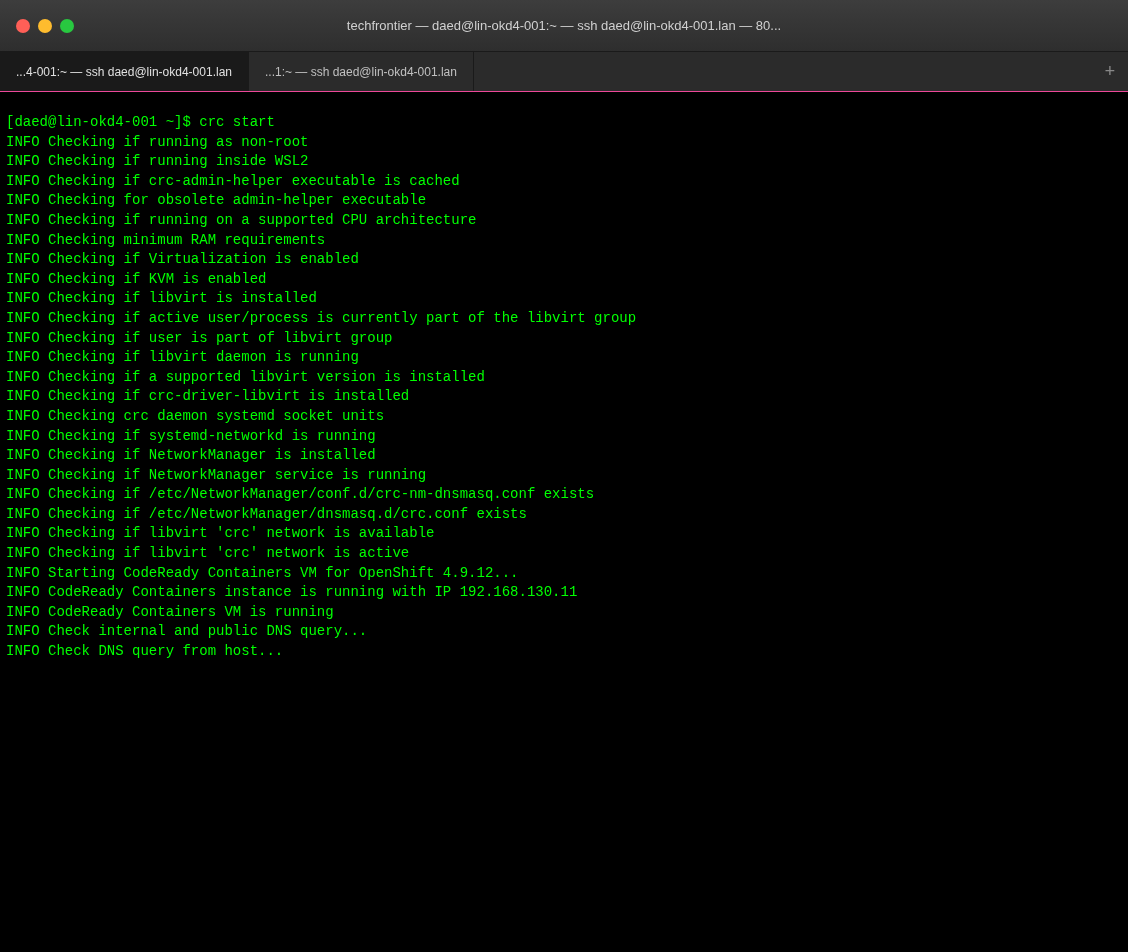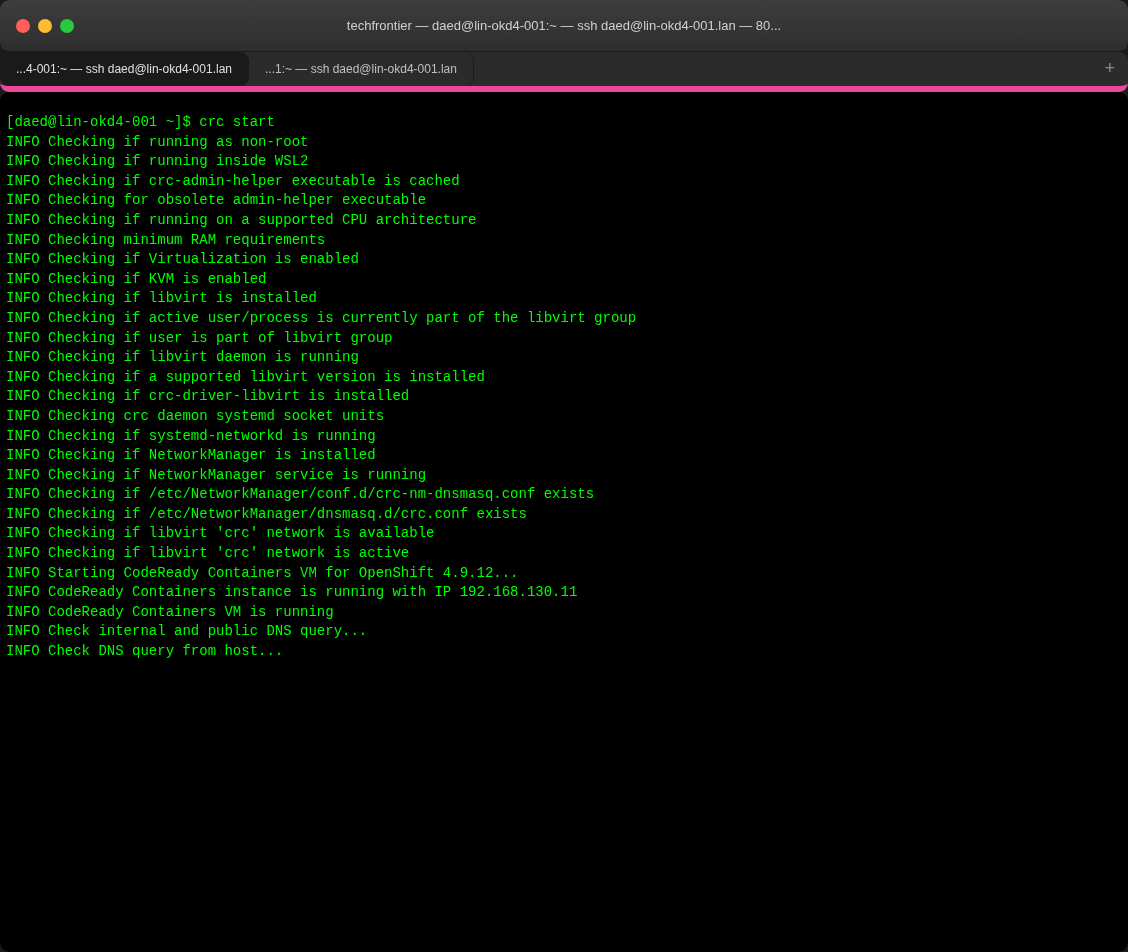--- a/index.html
+++ b/index.html
@@ -1,19 +1,18 @@
 <!DOCTYPE html>
 <html><head>
   <meta charset="utf-8">
   <style>
     * {
       margin: 0;
       padding: 0;
       box-sizing: border-box;
-      border-radius: 9px;
     }
 
     body {
       width: 1128px;
       height: 952px;
       background: #1a1a1a;
       font-family: 'Menlo', 'Monaco', 'Courier New', monospace;
       overflow: hidden;
     }
 
@@ -58,21 +57,21 @@
       white-space: nowrap;
     }
 
     
     .tab-bar {
       width: 100%;
       height: 40px;
       background: #2b2b2b;
       display: flex;
       align-items: stretch;
-      border-bottom: 6px solid #ec4899;
+      border-bottom: 1px solid #ec4899;
       justify-content: center;
     }
 
     .tab {
       display: flex;
       align-items: center;
       padding: 0 16px;
       font-size: 12px;
       font-family: -apple-system, BlinkMacSystemFont, 'Helvetica Neue', sans-serif;
       color: #c0c0c0;

